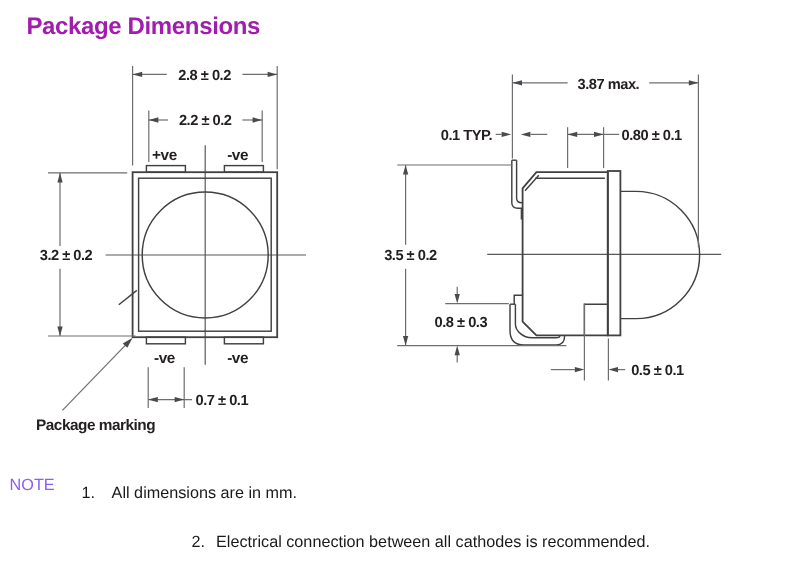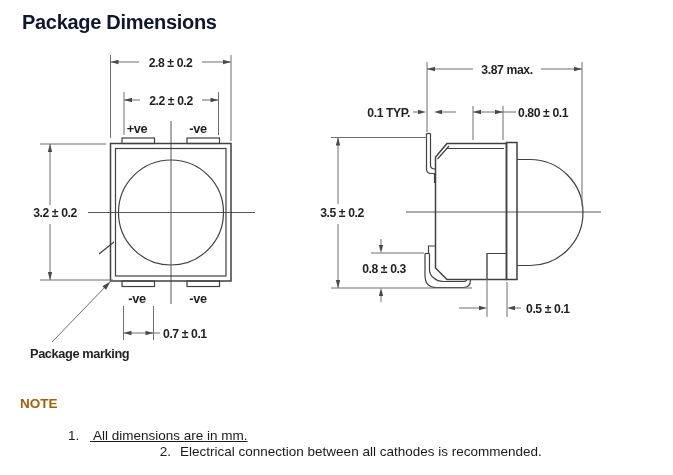--- a/index.html
+++ b/index.html
@@ -1,33 +1,33 @@
 <!DOCTYPE html>
 <html><head>
 <meta charset="utf-8">
 <style>
   html,body{margin:0;padding:0;background:#fff;}
   #page{position:relative;width:673px;height:475px;background:#ffffff;overflow:hidden;
         font-family:"Liberation Sans",sans-serif;}
   #title{position:absolute;left:22px;top:11px;font-size:20px;font-weight:bold;
-         letter-spacing:-0.3px;color:#0f172a;}
+         letter-spacing:-0.3px;color:#a21caf;}
   svg{position:absolute;left:0;top:0;}
   svg text{font-family:"Liberation Sans",sans-serif;fill:#231f20;}
   .dim{font-size:12.2px;font-weight:bold;letter-spacing:-0.4px;}
   .pad{font-size:12.8px;font-weight:bold;letter-spacing:-0.4px;}
   .mark{font-size:12.8px;font-weight:bold;letter-spacing:-0.4px;}
   .thin{stroke:#6d6e71;stroke-width:1;fill:none;}
   .obj{stroke:#414042;stroke-width:1.5;fill:none;}
   .obj2{stroke:#414042;stroke-width:1.2;fill:none;}
   .cl{stroke:#58595b;stroke-width:1;fill:none;}
   .ah{fill:#4a4a4c;stroke:none;}
-  #note-head{position:absolute;left:20px;top:396px;font-size:13.5px;font-weight:bold;color:#a16207;}
+  #note-head{position:absolute;left:8px;top:396px;font-size:13.5px;font-weight:normal;color:#8b5cf6;}
   .note-row{position:absolute;left:68px;width:560px;font-size:13.5px;color:#1a1a1a;}
   .note-num{display:inline-block;width:22px;}
-  #note1{top:428px;text-decoration:underline;} #note2{top:444px;text-align:center;}
+  #note1{top:403px;} #note2{top:444px;text-align:center;}
 </style>
 </head>
 <body>
 
 <div id="page">
 
   <div id="title">Package Dimensions</div>
 
   <svg width="673" height="475" viewBox="0 0 673 475">
 

